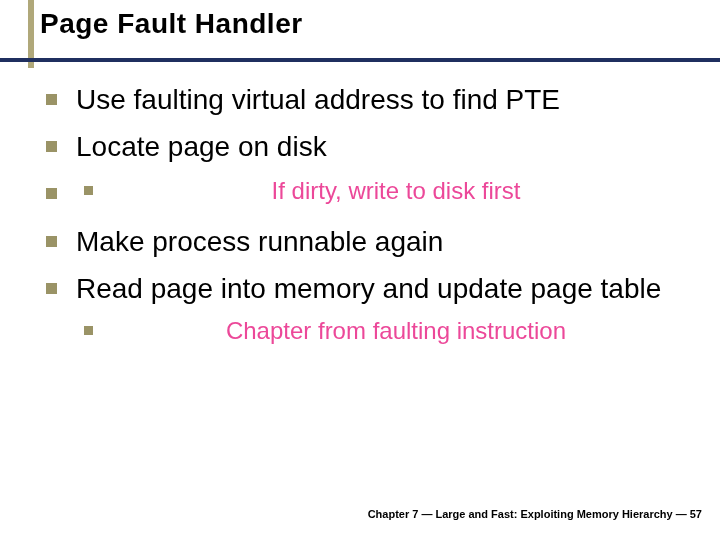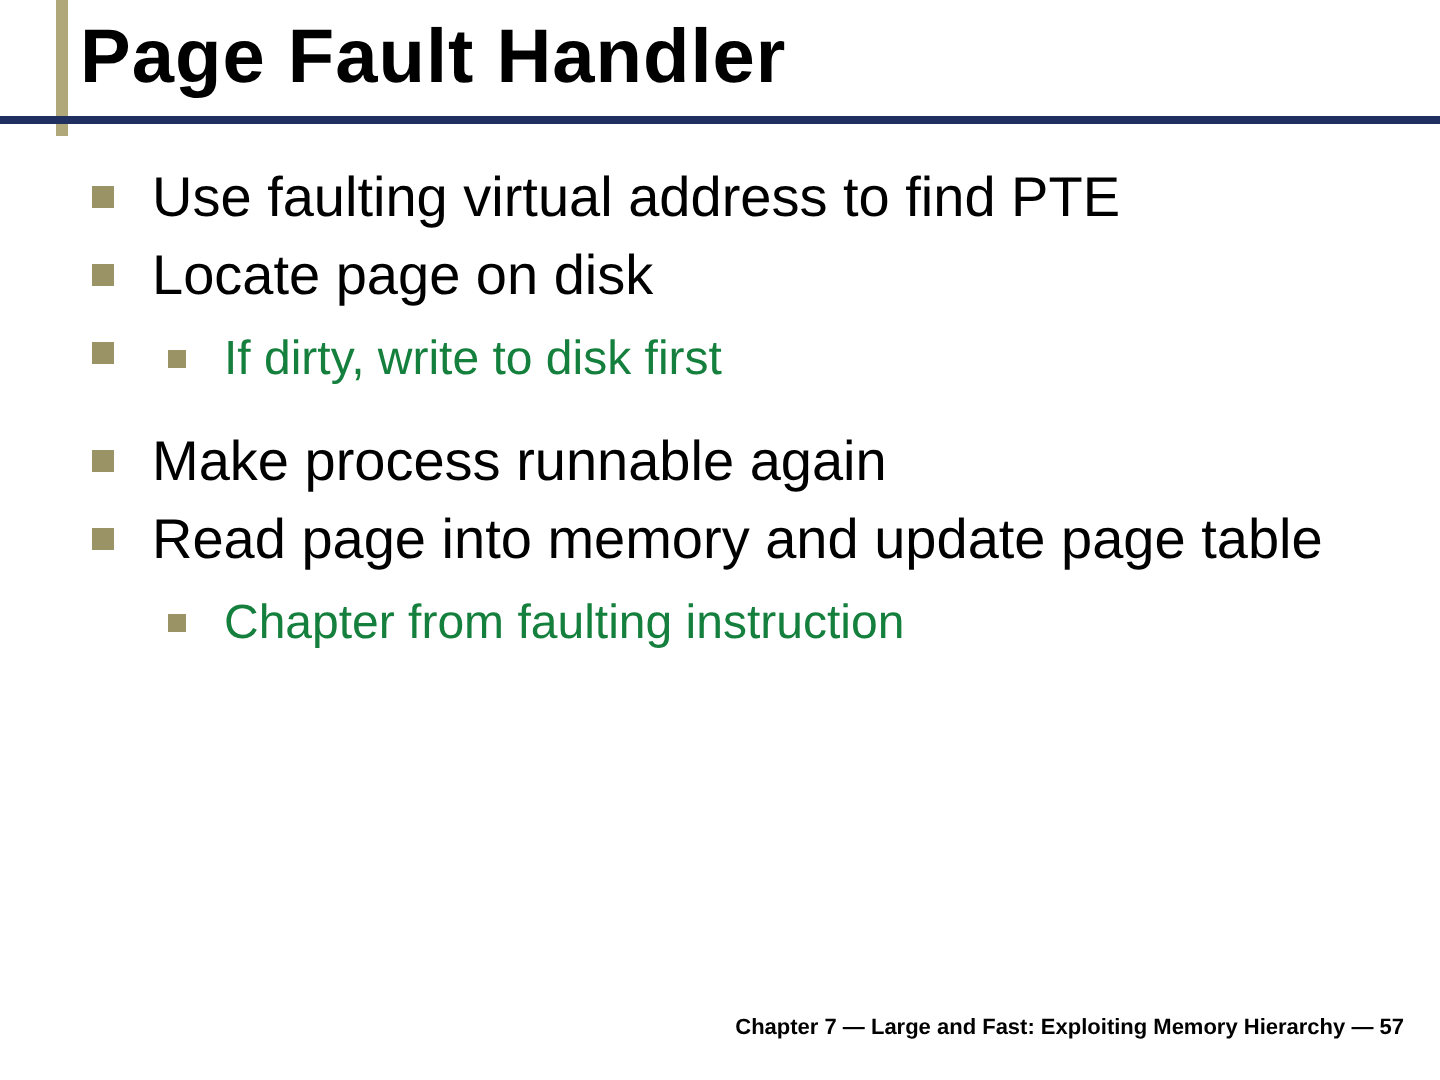--- a/index.html
+++ b/index.html
@@ -13,21 +13,21 @@
     width: 720px;
     height: 540px;
     position: relative;
     padding: 0;
   }
   .title-wrap {
     position: relative;
     padding: 8px 0 0 40px;
   }
   .title {
-    font-size: 38px;
+    font-size: 28px;
     font-weight: bold;
     color: #000;
     letter-spacing: 0.5px;
   }
   .title-accent-vert {
     position: absolute;
     left: 28px;
     top: 0;
     width: 6px;
     height: 68px;
@@ -39,43 +39,44 @@
     top: 58px;
     width: 720px;
     height: 4px;
     background: #1f2f5f;
   }
   .content {
     padding: 30px 40px 0 40px;
   }
   .l1 {
     list-style: none;
-    margin: 0 0 4px 0;
+    margin: 12px 0 4px 0;
     padding-left: 36px;
     position: relative;
     font-size: 28px;
     color: #000;
     line-height: 1.25;
   }
   .l1 .bullet {
     position: absolute;
     left: 6px;
     top: 12px;
     width: 11px;
     height: 11px;
     background: #9a9366;
   }
   .l2 {
     list-style: none;
     margin: 10px 0 18px 0;
     padding-left: 72px;
     position: relative;
     font-size: 24px;
-    color: #15803d;
+    color: #ec4899;
     line-height: 1.25;
+    text-align: center;
   }
   .l2 .bullet {
     position: absolute;
     left: 44px;
     top: 10px;
     width: 9px;
     height: 9px;
     background: #9a9366;
   }
   .footer {

